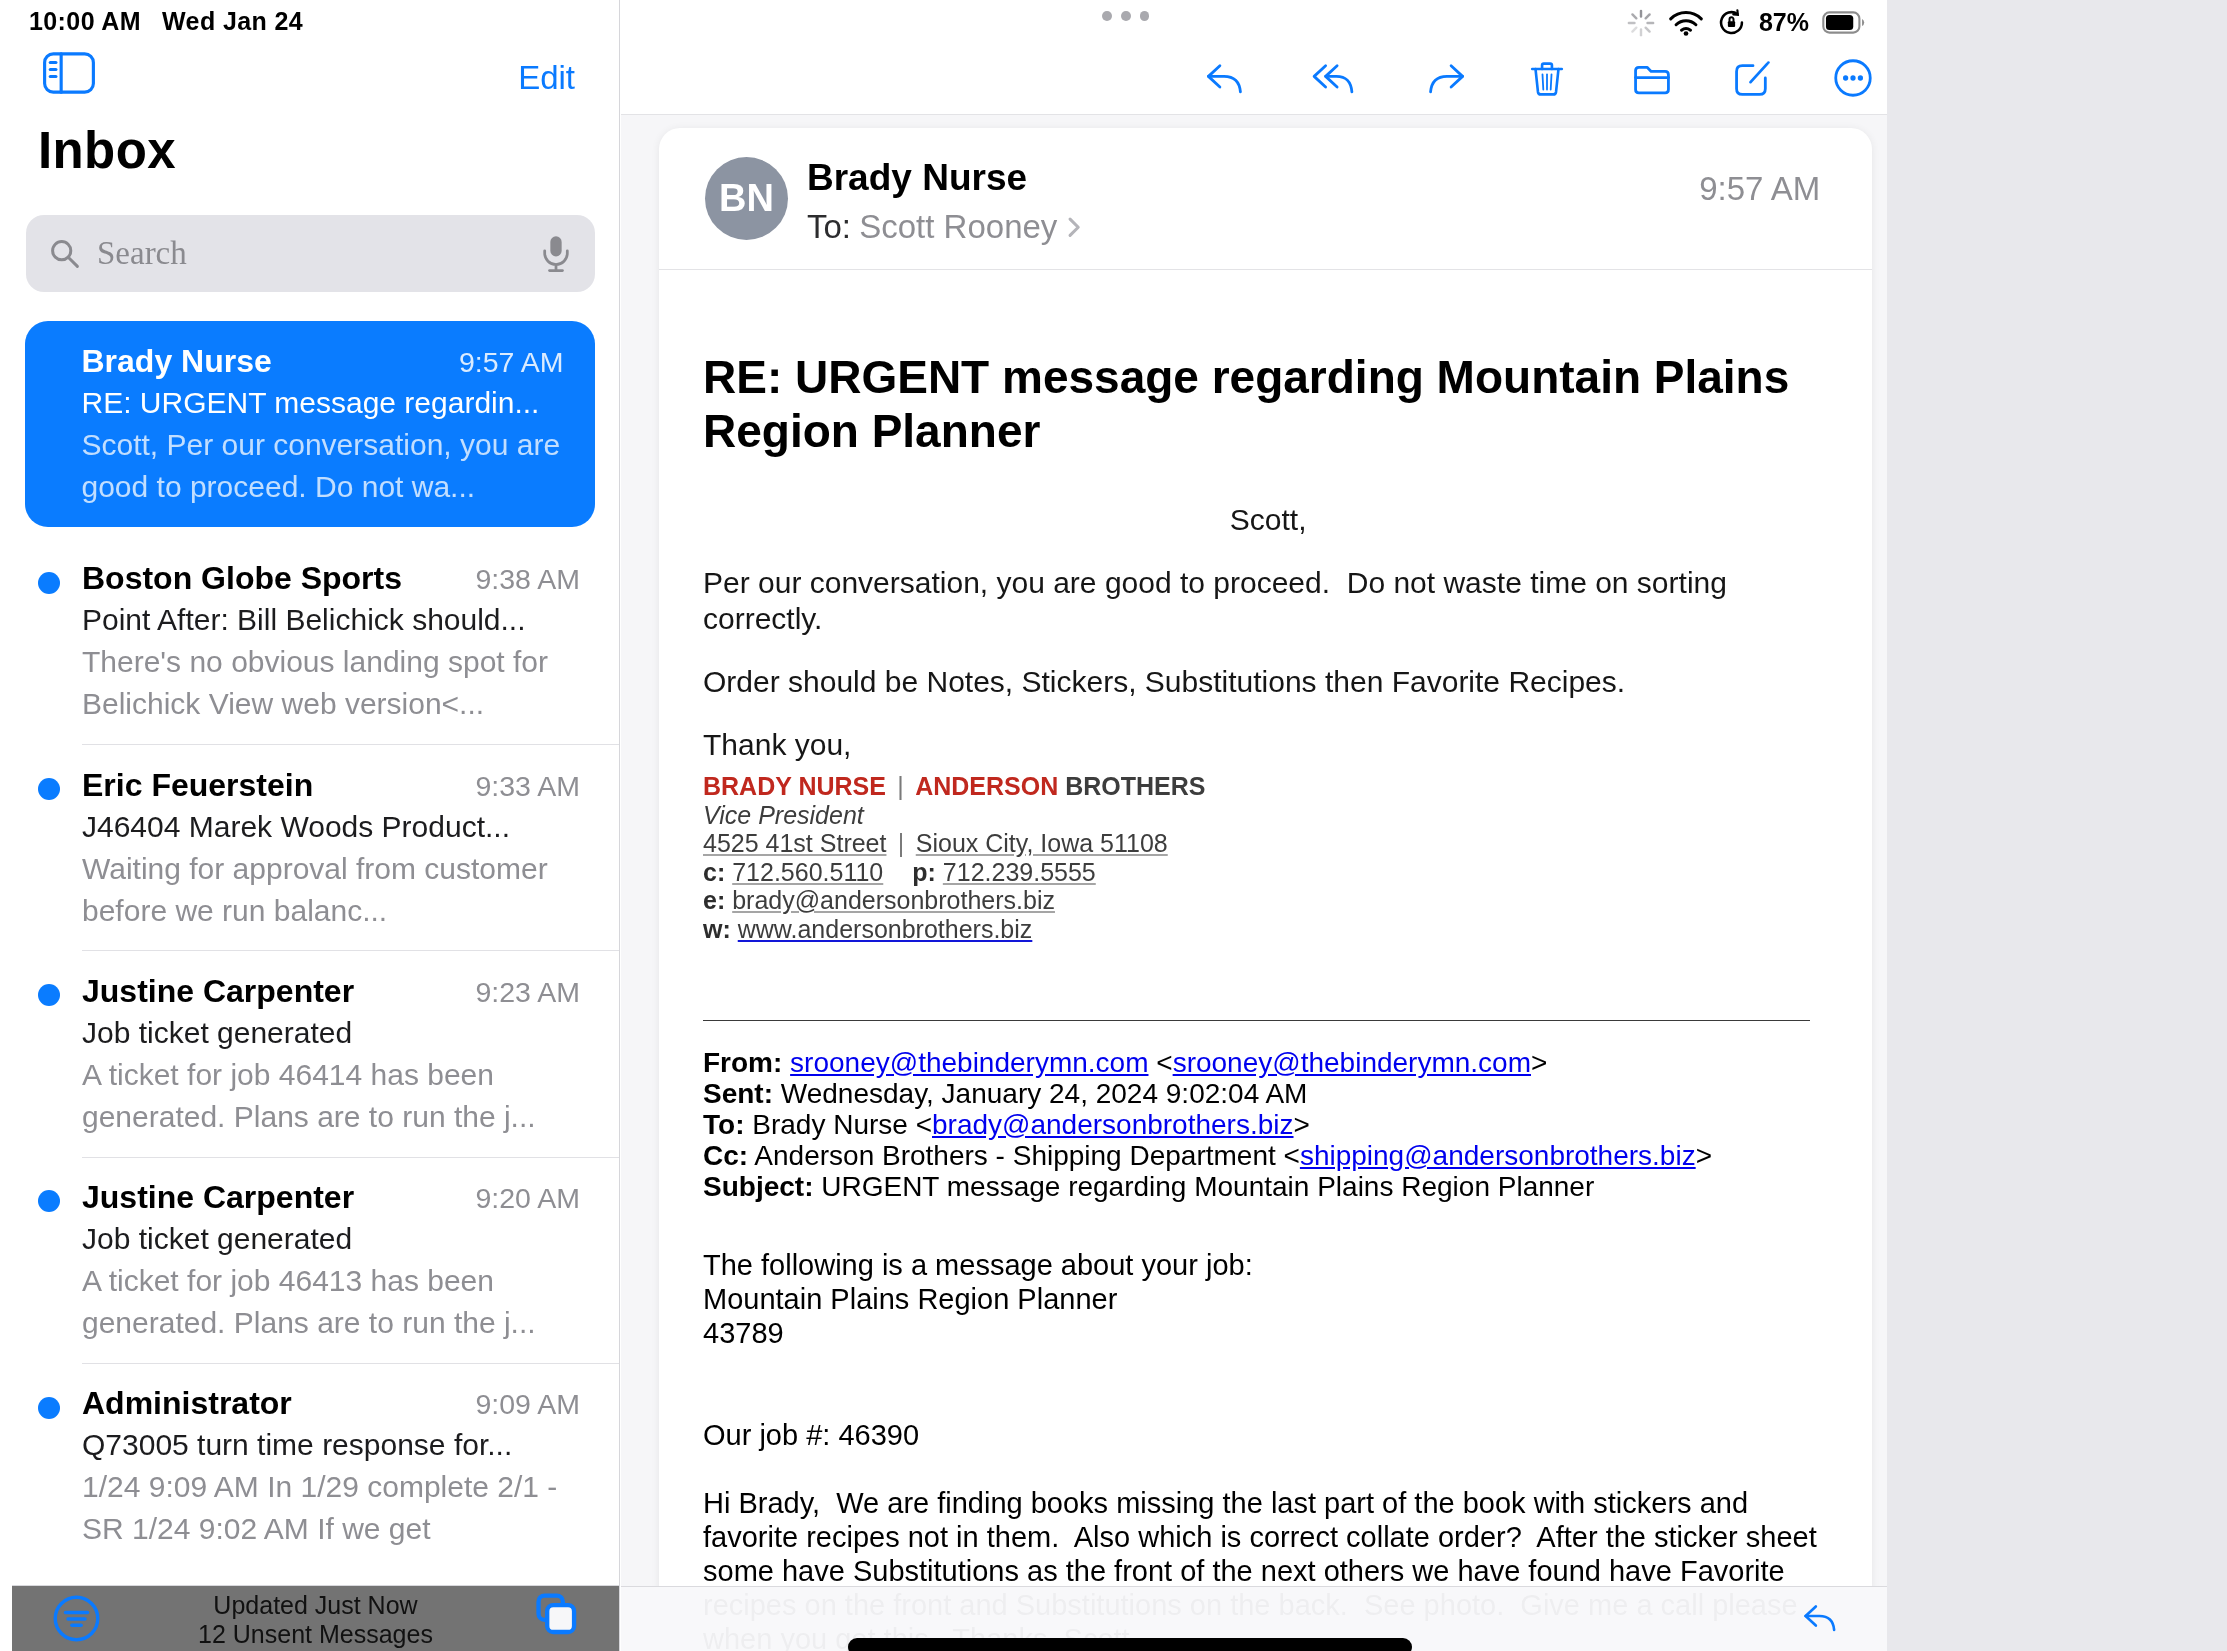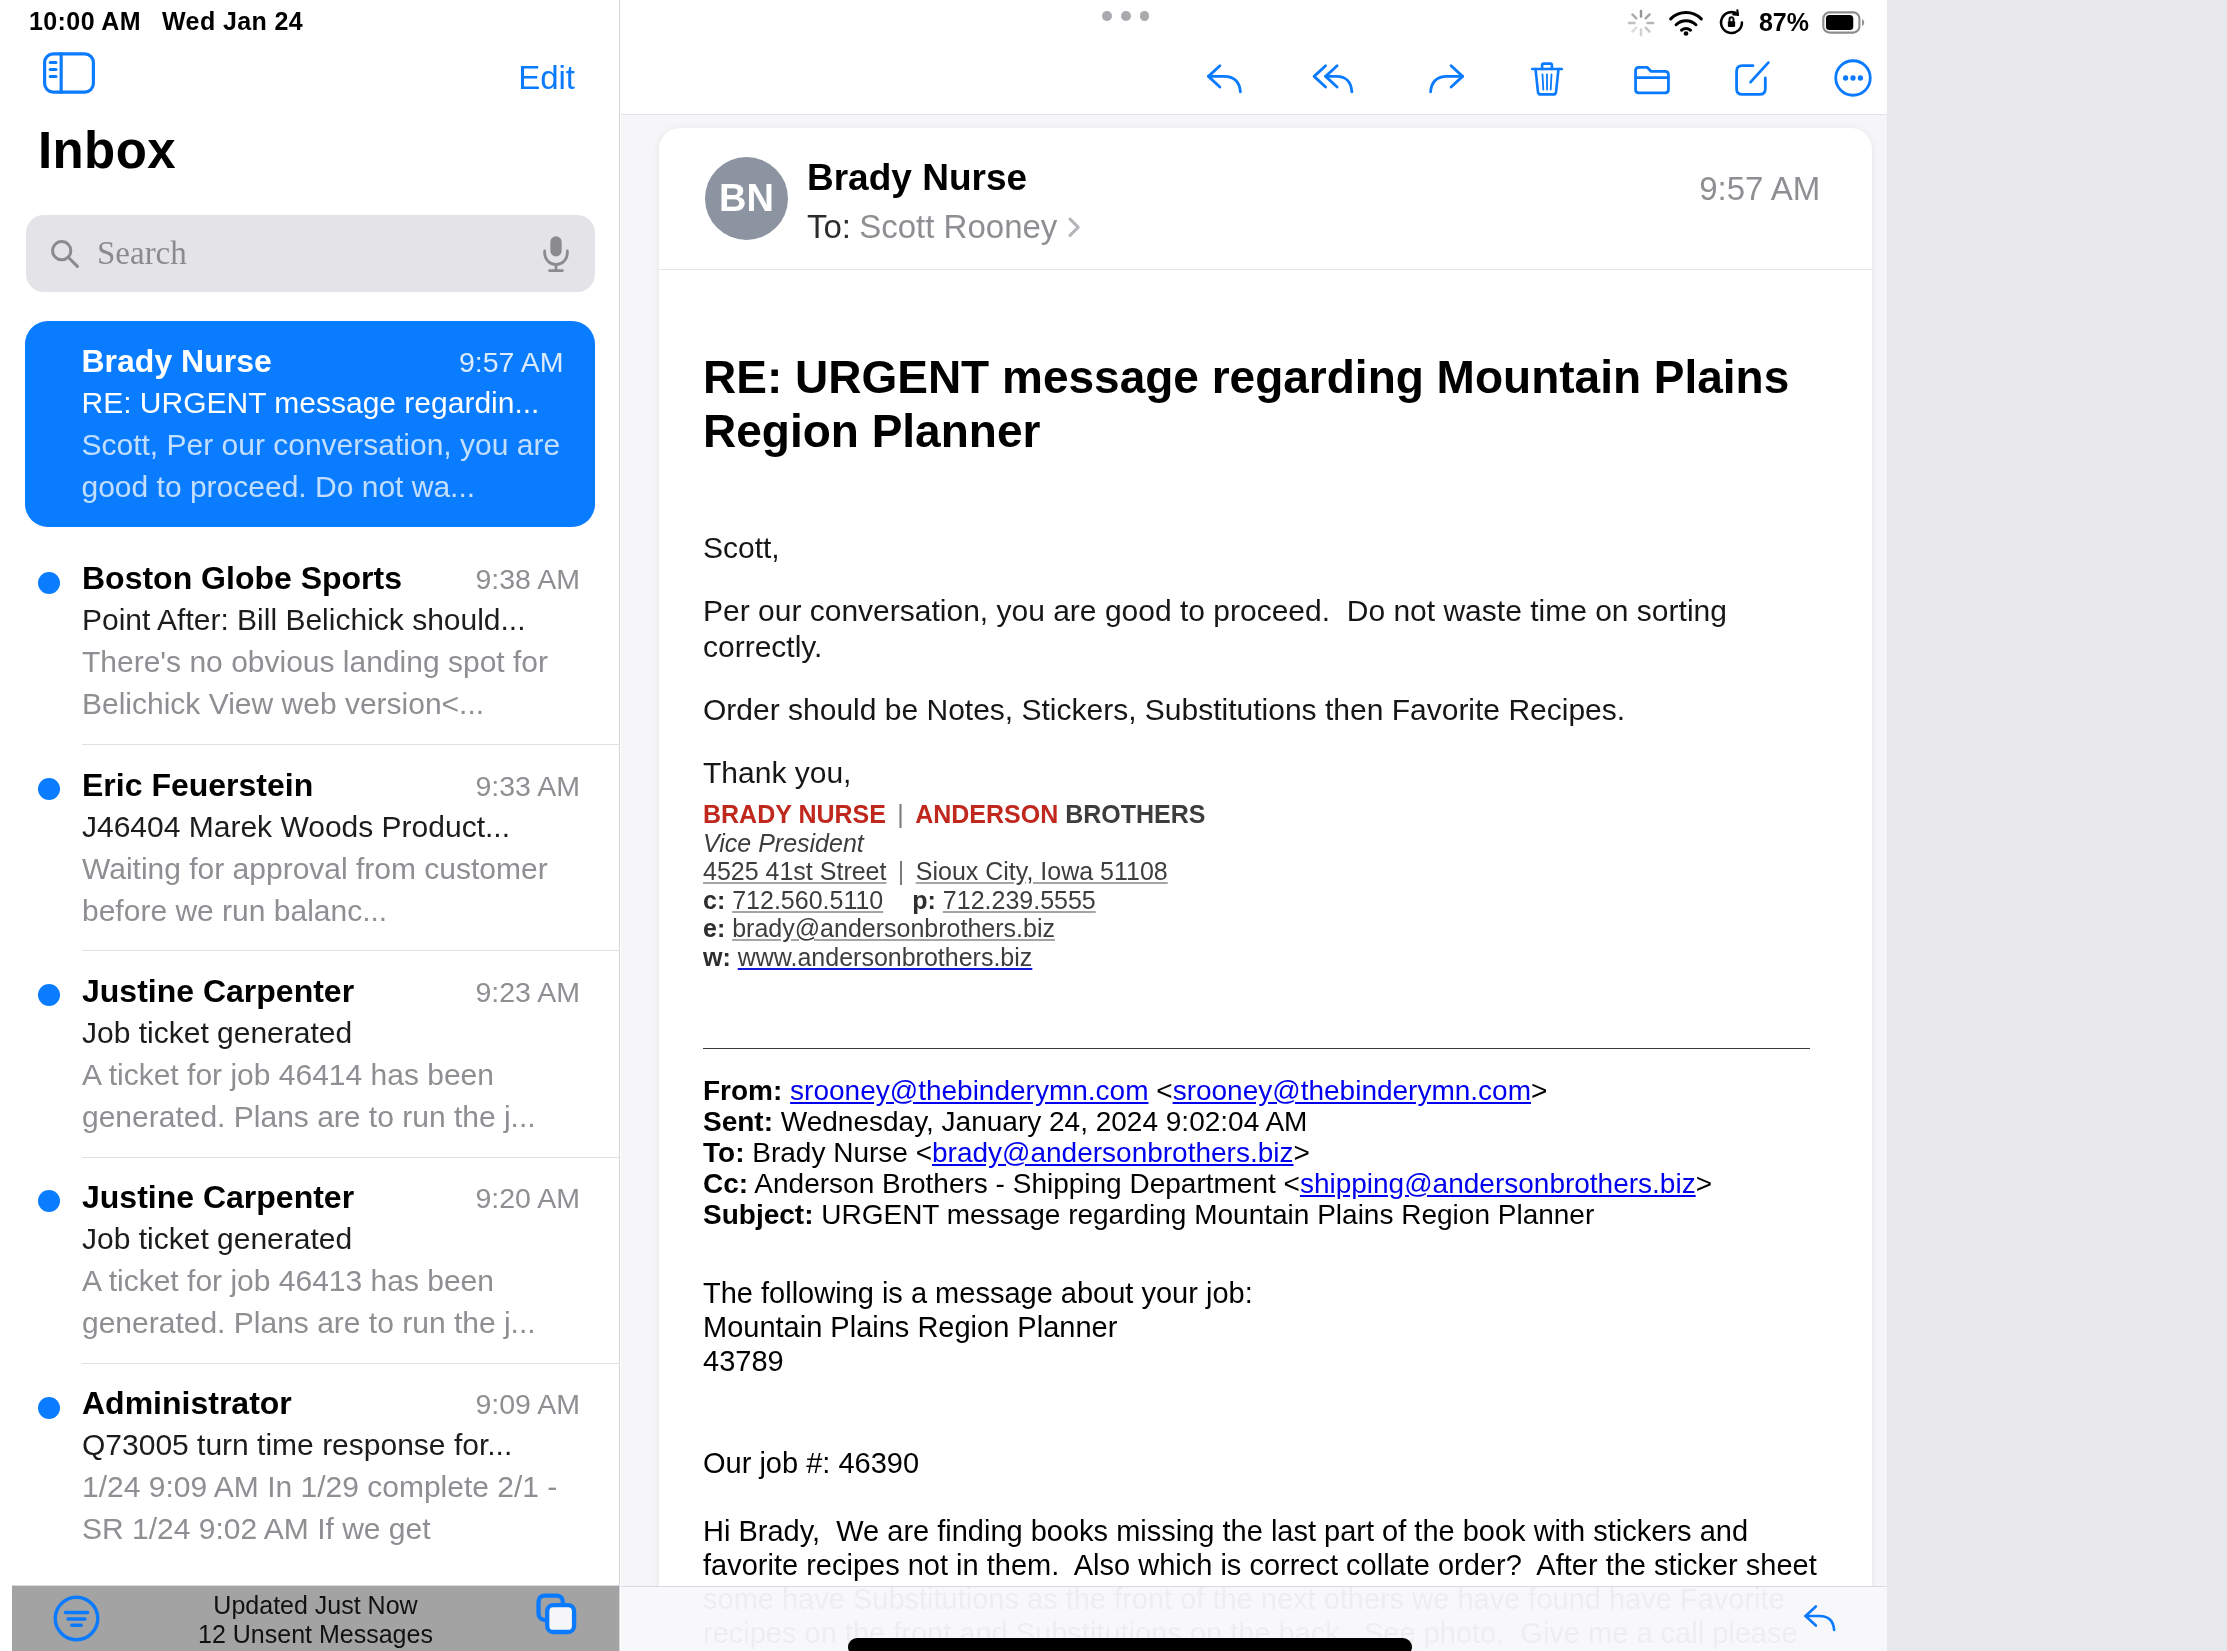--- a/index.html
+++ b/index.html
@@ -29,21 +29,21 @@
     display:-webkit-box;-webkit-box-orient:vertical;-webkit-line-clamp:2;}
   .mailrow.lines3 .mprev{-webkit-line-clamp:3;}
   .mailrow .divider{position:absolute;left:82px;right:0;bottom:0;height:0.8px;background:#e1e1e5;}
   .unread-dot{position:absolute;left:38px;top:33px;width:22px;height:22px;border-radius:50%;
     background:var(--unread,#0a7cff);}
   .mailrow.selected{margin:8.2px 24.5px 11.4px 24.5px;padding:19.6px 31px 19.6px 57px;background:var(--selected,#0a7cff);
     border-radius:23px;}
   .mailrow.selected .sender,.mailrow.selected .msubj{color:#fff;}
   .mailrow.selected .mtime{color:rgba(255,255,255,.85);}
   .mailrow.selected .mprev{color:rgba(255,255,255,.75);}
-  .sb-footer{position:absolute;left:12px;right:0;bottom:0;height:65px;background:#a3a3a3;
+  .sb-footer{position:absolute;left:12px;right:0;bottom:0;height:65px;background:#737373;
     border-top:0.8px solid #d8d8dc;z-index:5;}
   .sb-footer .center{position:absolute;left:0;right:0;top:4.9px;text-align:center;font-size:25px;line-height:29px;color:#111;}
   .filter-btn{position:absolute;left:39px;top:6.5px;color:var(--accent,#0a7aff);cursor:pointer;}
   .stack-btn{position:absolute;right:38px;top:4.9px;color:var(--accent,#0a7aff);cursor:pointer;}
   
   .status-right{position:absolute;top:8.2px;right:21px;display:flex;align-items:center;gap:13px;z-index:20;}
   .battery-pct{font-size:25px;font-weight:600;color:#000;}
   
   .pane{position:absolute;left:621px;top:0;right:0;bottom:0;background:#f6f6f8;}
   .pane-toolbar{position:absolute;left:0;top:0;right:0;height:114px;background:#fff;border-bottom:0.8px solid #e3e3e6;}
@@ -55,21 +55,21 @@
   .msg-header{position:relative;height:141px;border-bottom:0.8px solid #e3e3e6;}
   .avatar{position:absolute;left:46px;top:29px;width:83px;height:83px;border-radius:50%;background:#8c94a2;
     display:flex;align-items:center;justify-content:center;color:#fff;font-size:38px;font-weight:600;}
   .msg-sender{position:absolute;left:148px;top:29px;font-size:37px;font-weight:700;color:#000;}
   .msg-toline{position:absolute;left:148px;top:80px;font-size:33px;color:#2c2c2e;display:flex;align-items:center;gap:8.2px;}
   .msg-toline .recip{color:var(--graytext,#8e8e93);}
   .msg-time{position:absolute;right:52px;top:42px;font-size:33px;color:var(--graytext,#8e8e93);}
   .msg-content{padding:0 39px 0 44px;}
   .msg-subject{margin-top:80px;font-size:46px;font-weight:700;line-height:54px;color:#000;}
   .bodytext{font-size:30px;line-height:36px;color:#161616;white-space:pre-wrap;}
-  .p-greet{margin-top:72px;}
+  .p-greet{margin-top:44px;text-align:center;}
   .p-gap{margin-top:27px;}
   
   .sig{margin-top:9px;font-size:25px;line-height:28.5px;color:#3d3d3d;}
   .sig .red{color:var(--sigred,#c0281e);font-weight:700;}
   .sig .dark{color:#3d3d3d;font-weight:700;}
   .sig .sep{color:#7a7a7a;padding:0 11.4px;font-weight:400;}
   .sig .italic{font-style:italic;}
   .sig b{color:#2d2d2d;}
   .u-gray{text-decoration:underline;text-decoration-color:#a5a5a5;}
   .u-blue{text-decoration:underline;text-decoration-color:#1217d8;}

